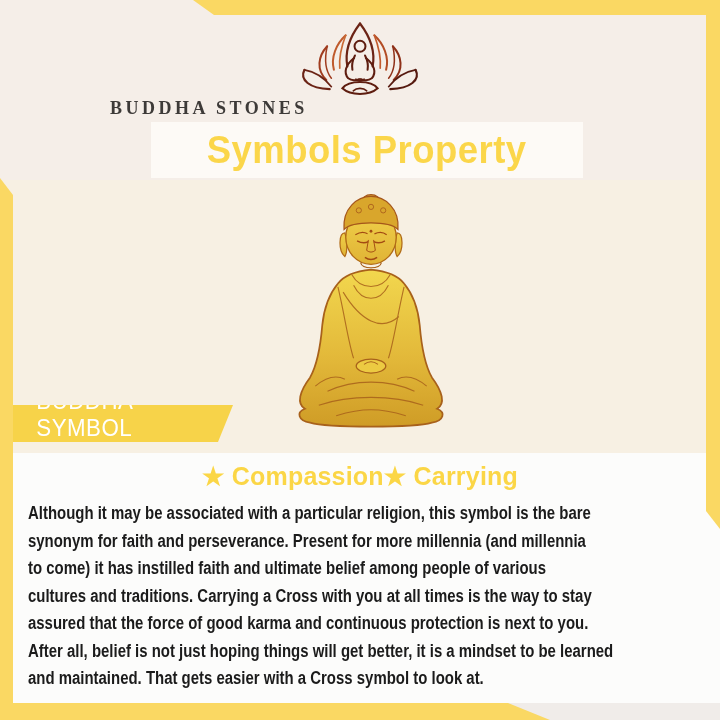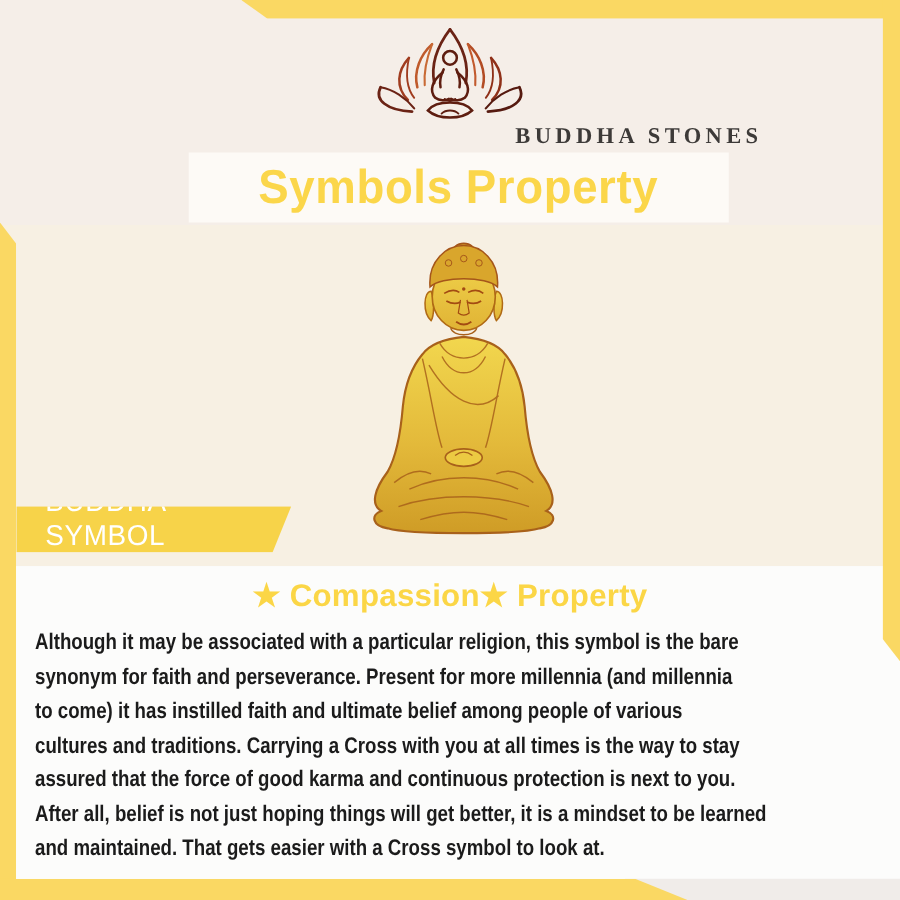--- a/index.html
+++ b/index.html
@@ -20,21 +20,21 @@
   .frame-right{left:706px;top:0;width:14px;height:529px;
     clip-path:polygon(0 0,100% 0,100% 100%,0 calc(100% - 18px));}
   .frame-left{left:0;top:178px;width:13px;height:542px;
     clip-path:polygon(0 0,100% 17px,100% 100%,0 100%);}
   .frame-bottom{left:0;top:703px;width:550px;height:17px;
     clip-path:polygon(0 0,508px 0,100% 100%,0 100%);}
 
   
   .logo-svg{position:absolute;left:290px;top:21px;width:140px;height:80px;z-index:1;}
   .brand-name{
-    position:absolute;left:110px;top:98px;width:500px;text-align:right;
+    position:absolute;left:110px;top:98px;width:500px;text-align:left;
     font-family:"Liberation Serif", serif;font-size:18px;font-weight:600;
     letter-spacing:3.5px;color:#3d3a38;z-index:1;
   }
 
   
   .title-band{
     position:absolute;left:151px;top:122px;width:432px;height:56px;
     background:#fdfaf6;z-index:1;display:flex;align-items:center;justify-content:center;text-align:center;
   }
   .title-band .title{
@@ -172,21 +172,21 @@
     </g>
 
     <ellipse cx="100" cy="207" rx="17" ry="8" fill="#ecca42" stroke="#a8611b" stroke-width="1.5"></ellipse>
     <path d="M92,205 q8,-6 16,0" fill="none" stroke="#a8611b" stroke-width="1.2"></path>
   </svg>
 
   <div class="badge">
     <span class="badge-label">BUDDHA SYMBOL</span>
   </div>
 
-  <div class="props-heading">★ Compassion★ Property</div>
+  <div class="props-heading">★ Compassion★ Carrying</div>
 
   <div class="description">Although it may be associated with a particular religion, this symbol is the bare
 synonym for faith and perseverance. Present for more millennia (and millennia
 to come) it has instilled faith and ultimate belief among people of various
 cultures and traditions. Carrying a Cross with you at all times is the way to stay
 assured that the force of good karma and continuous protection is next to you.
 After all, belief is not just hoping things will get better, it is a mindset to be learned
 and maintained. That gets easier with a Cross symbol to look at.</div>
 
 </div>

